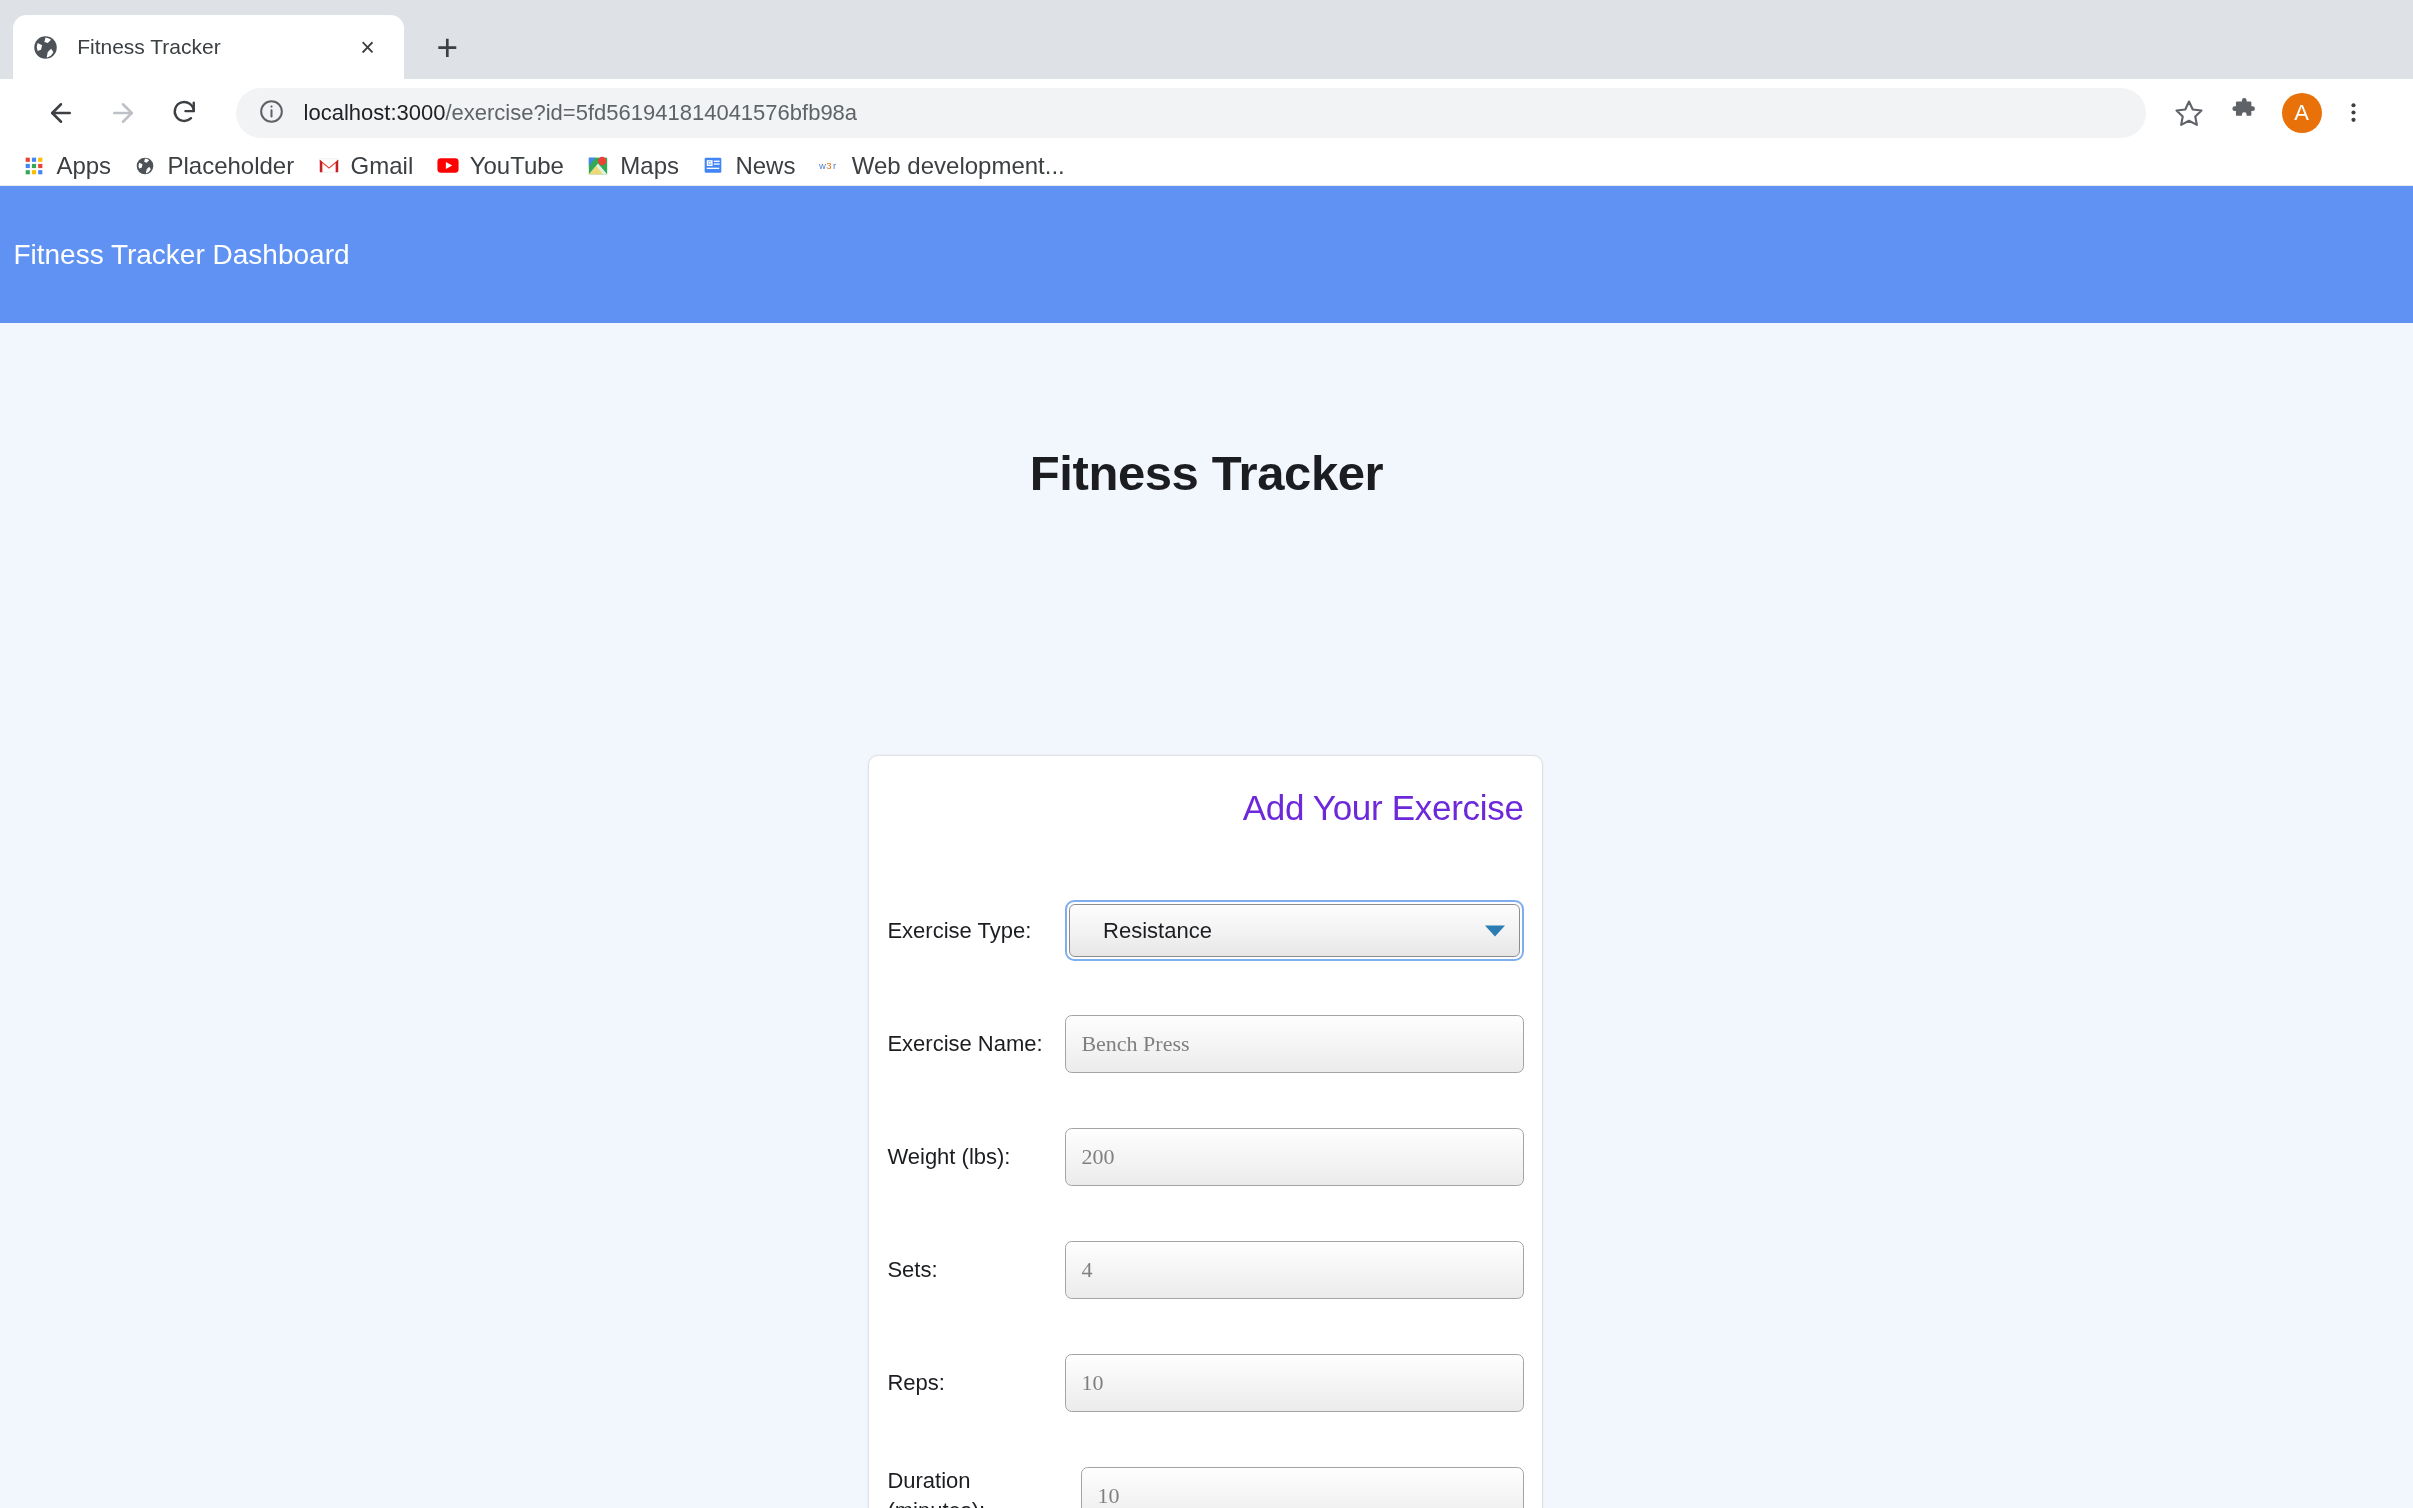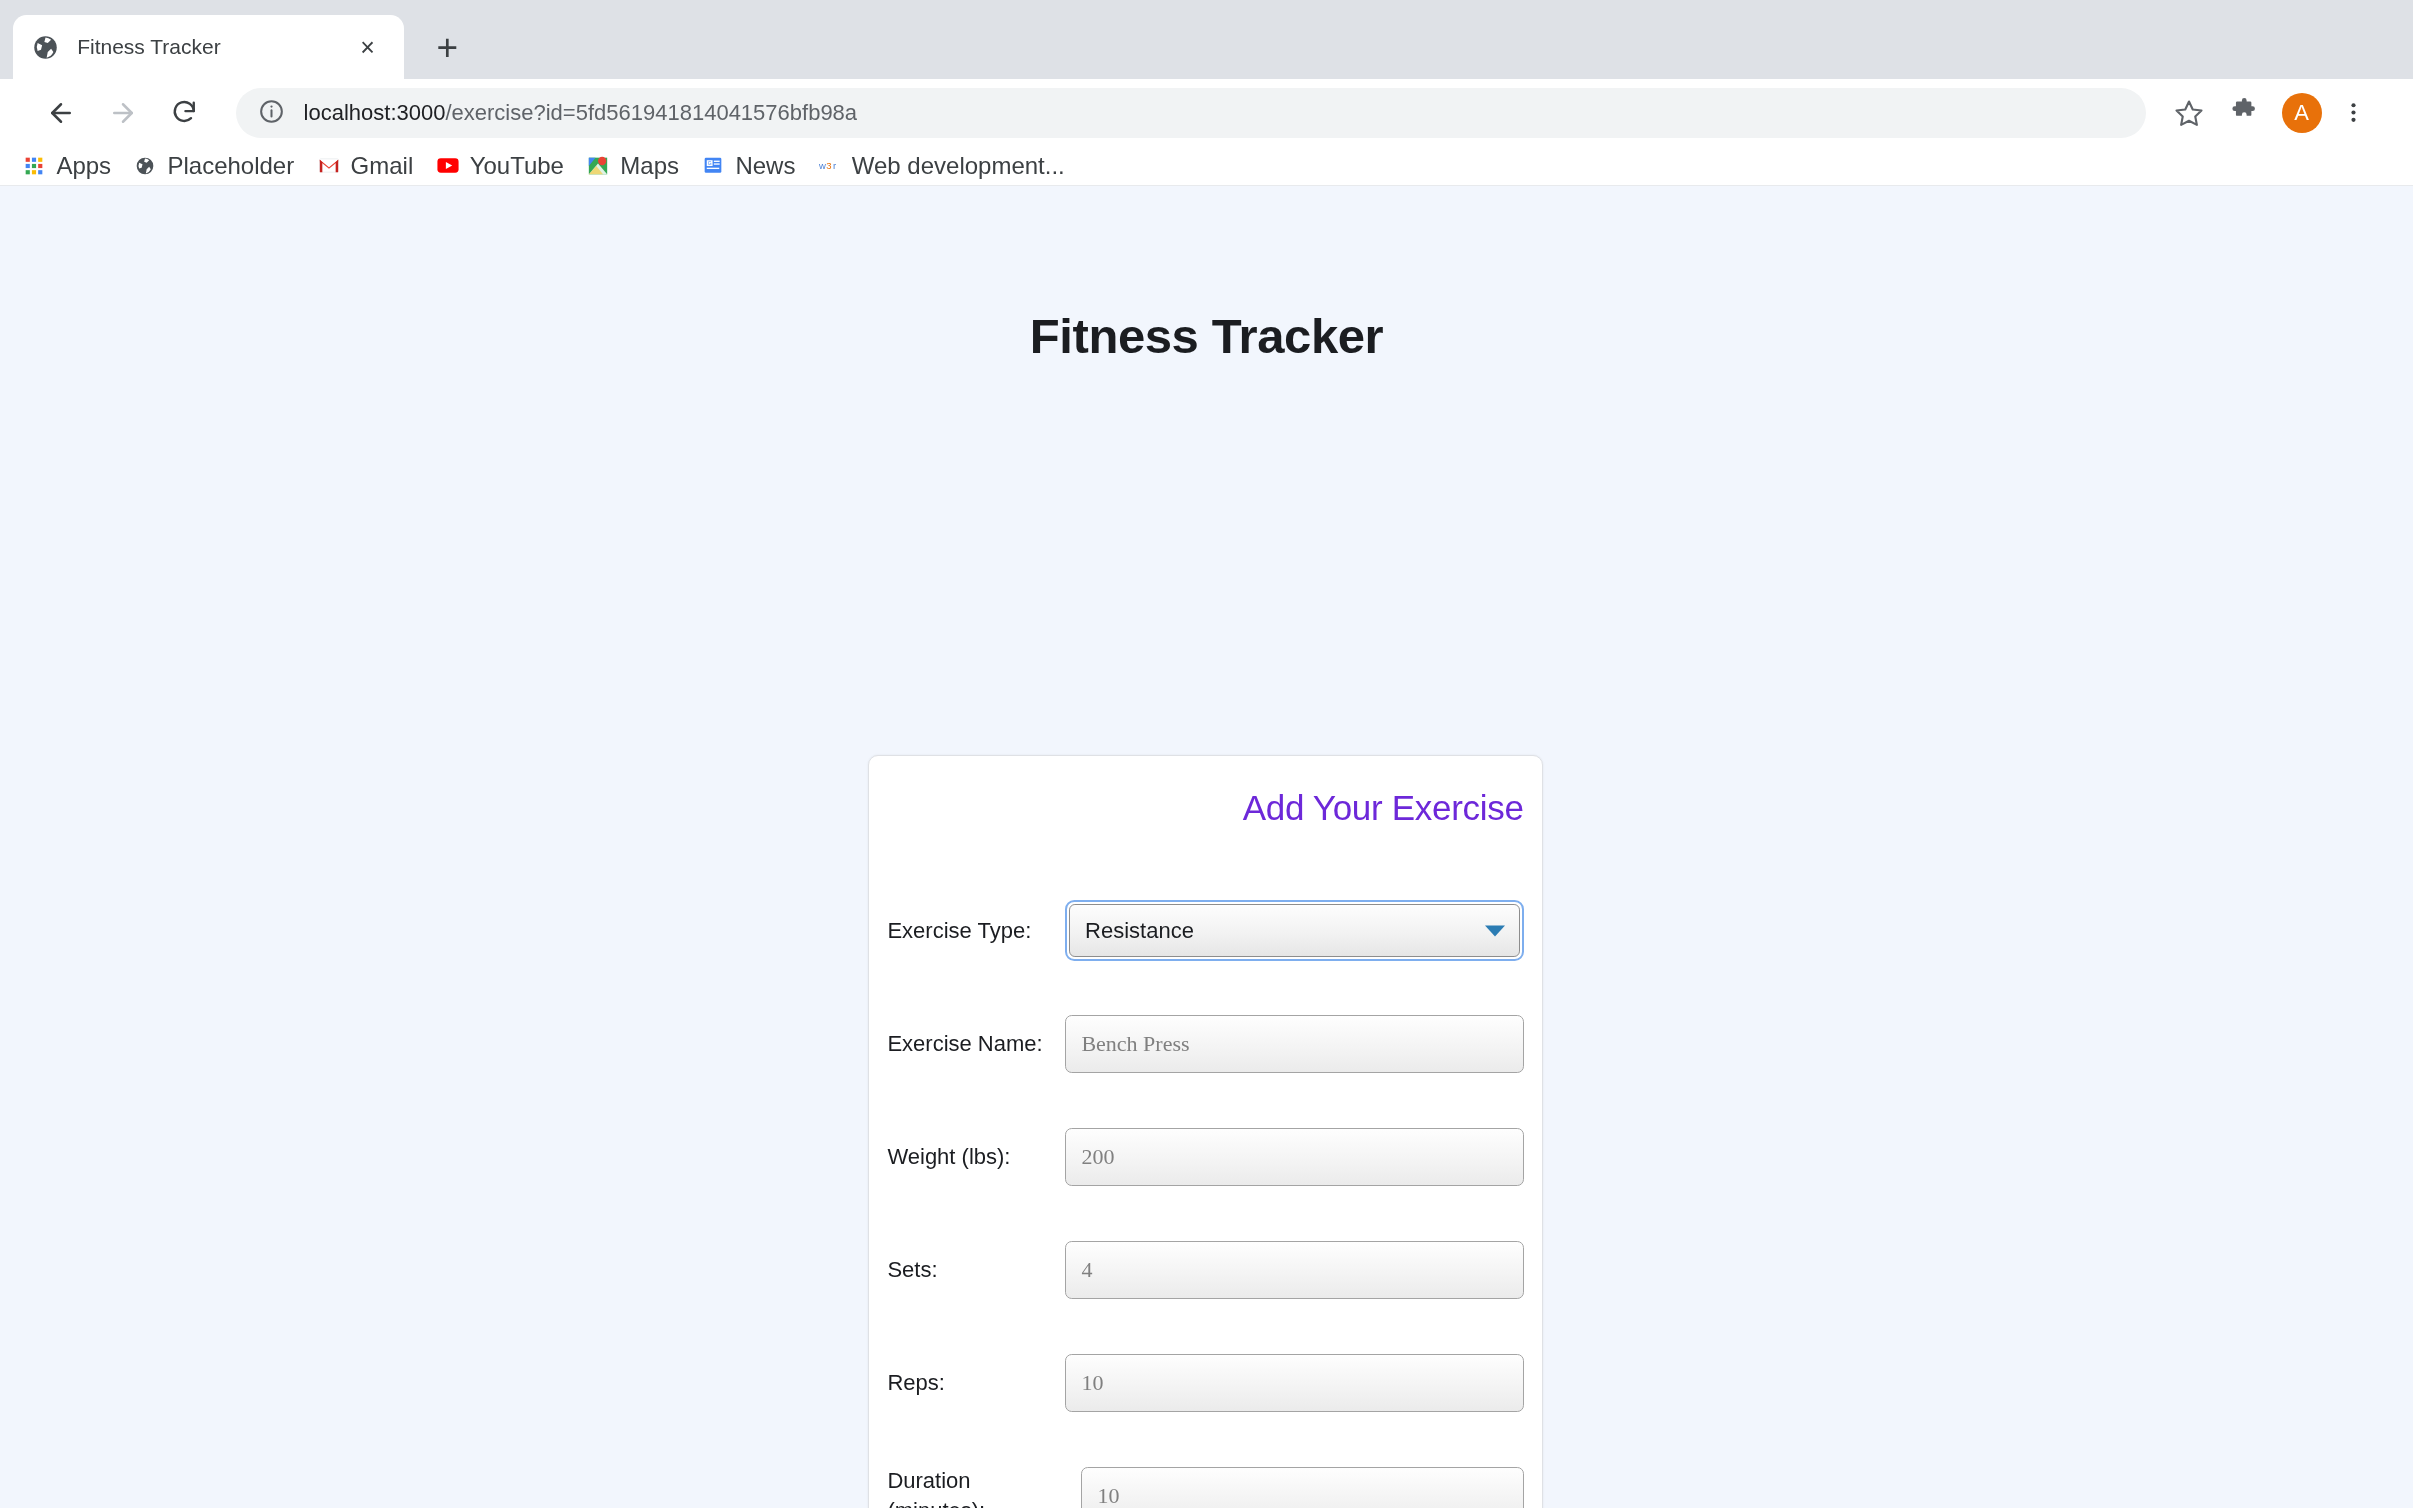--- a/index.html
+++ b/index.html
@@ -217,21 +217,21 @@
   }
   .fselect {
     width: 100%;
     height: 53px;
     border: 0.8px solid #8d8d8d;
     border-radius: 5.9px;
     background: linear-gradient(to bottom, #fdfdfd 0%, #f2f2f2 55%, #e6e6e6 100%);
     font-family: "Liberation Sans", sans-serif;
     font-size: 22px;
     color: #1b1d21;
-    padding: 0 15px;
+    padding: 0 33px;
     appearance: none;
     -webkit-appearance: none;
     outline: none;
   }
   .fselect-arrow {
     position: absolute;
     right: 17px;
     top: 50%;
     transform: translateY(-50%);
     width: 0; height: 0;
@@ -396,20 +396,23 @@
           <text x="10" y="14" font-size="13" font-family="sans-serif" fill="#e8710a">3</text>
           <text x="19" y="14" font-size="13" font-family="sans-serif" fill="#4a7fd4">r</text>
         </svg>
       </span>
       <span class="bm-label">Web development...</span>
     </div>
   </div>
 
   <div class="viewport">
 
+    <div class="appbar">
+      <div class="appbar-title">Fitness Tracker Dashboard</div>
+    </div>
 
     <h1 class="page-title">Fitness Tracker</h1>
 
     <div class="card">
       <div class="card-title">Add Your Exercise</div>
 
       <div class="form">
 
         <div class="frow">
           <label class="flabel">Exercise Type:</label>

